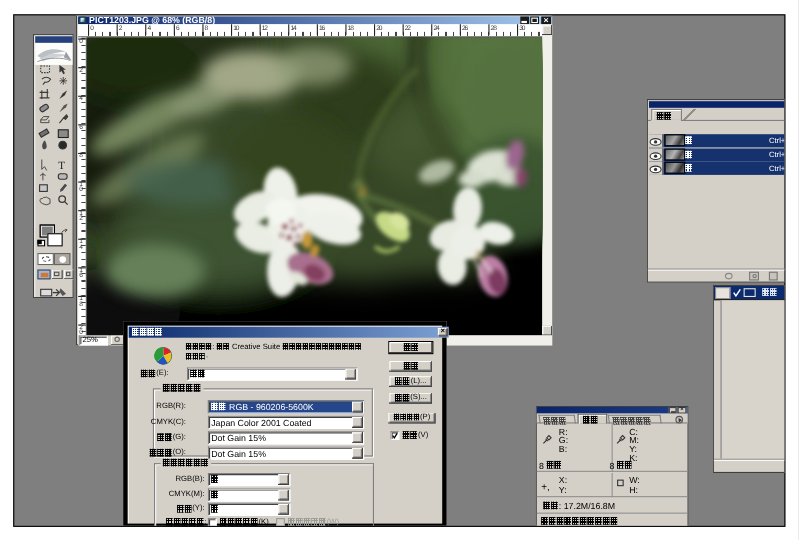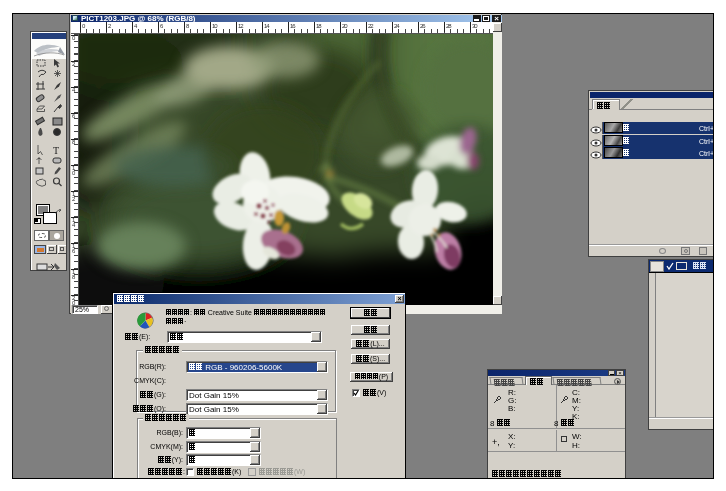--- a/index.html
+++ b/index.html
@@ -391,24 +391,27 @@
   <div class="ab t8" style="left:0px;top:60px;width:137px;height:22px;border-bottom:1px solid #909090">
     <div class="ab" style="left:68px;top:0px;width:1px;height:22px;background:#909090"></div>
     <div class="ab" style="left:4px;top:7px;font-size:9px">+,</div>
     <div class="ab" style="left:20px;top:2px">X:</div>
     <div class="ab" style="left:20px;top:11px">Y:</div>
     <div class="ab" style="left:73px;top:6px;width:6px;height:6px;border:1px solid #333"></div>
     <div class="ab" style="left:84px;top:2px">W:</div>
     <div class="ab" style="left:84px;top:11px">H:</div>
   </div>
 
+  <div class="ab t8" style="left:0px;top:82px;width:137px;height:15px;border-bottom:1px solid #909090">
+    <div class="ab" style="left:6px;top:4px"><span class="z zs"></span><span class="z zs"></span>: 17.2M/16.8M</div>
+  </div>
   <div class="ab" style="left:4px;top:100px"><span class="z zs"></span><span class="z zs"></span><span class="z zs"></span><span class="z zs"></span><span class="z zs"></span><span class="z zs"></span><span class="z zs"></span><span class="z zs"></span><span class="z zs"></span><span class="z zs"></span></div>
 </div>
 
-<div class="ab" id="dlg" style="left:99px;top:278px;width:294px;height:188px;background:#d4d0c8;border:1px solid #000000;box-shadow:inset 1px 1px 0 #fff">
+<div class="ab" id="dlg" style="left:99px;top:278px;width:294px;height:188px;background:#d4d0c8;border:4px solid #000000;box-shadow:inset 1px 1px 0 #fff">
 
   <div class="ab" style="left:1px;top:1px;width:291px;height:10px;background:linear-gradient(to right,#0b2a6b,#7da0d4)">
     <div class="ab" style="left:3px;top:1px;font-size:8px;line-height:8px;color:#fff"><span class="z zs"></span><span class="z zs"></span><span class="z zs"></span><span class="z zs"></span></div>
     <div class="ab btn" style="left:281px;top:1px;width:9px;height:8px;font-size:7px;line-height:7px;font-weight:bold">×</div>
   </div>
 
   <svg class="ab" style="left:24px;top:19px" width="17" height="17" viewBox="0 0 18 18">
     <circle cx="9" cy="9" r="8" fill="#fff" stroke="#555"></circle>
     <path d="M9,9 L9,1 A8,8 0 0 1 16,6 Z" fill="#d22"></path>
     <path d="M9,9 L16,6 A8,8 0 0 1 13,16 Z" fill="#e8c020"></path>
@@ -444,20 +447,26 @@
   <div class="ab grp" style="left:23px;top:57px;width:200px;height:62px"></div>
   <div class="ab" style="left:30px;top:53px;background:#d4d0c8;padding:0 2px;font-size:7px;line-height:8px"><span class="z zs"></span><span class="z zs"></span><span class="z zs"></span><span class="z zs"></span><span class="z zs"></span></div>
   <div class="ab t7" style="left:13px;top:70px;width:40px;text-align:right;font-size:7px">RGB(R):</div>
   <div class="ab fld" style="left:73px;top:68px;width:142px;height:12px;background:#26468c">
     <div class="ab" style="left:2px;top:1px;color:#fff;font-size:8px;line-height:9px;white-space:nowrap"><span class="z zs"></span><span class="z zs"></span> RGB - 960206-5600K</div>
     <div class="ab btn" style="left:130px;top:0px;width:10px;height:10px">
           <div class="dn ab" style="left:2px;top:3px"></div>
         </div>
   </div>
   <div class="ab t7" style="left:13px;top:84px;width:40px;text-align:right;font-size:7px">CMYK(C):</div>
+  <div class="ab fld" style="left:73px;top:82px;width:142px;height:12px">
+    <div class="ab t8" style="left:2px;top:1px;white-space:nowrap">Japan Color 2001 Coated</div>
+    <div class="ab btn" style="left:130px;top:0px;width:10px;height:10px">
+          <div class="dn ab" style="left:2px;top:3px"></div>
+        </div>
+  </div>
   <div class="ab" style="left:13px;top:98px;width:40px;text-align:right;font-size:7px;line-height:8px;white-space:nowrap"><span class="z zs"></span><span class="z zs"></span>(G):</div>
   <div class="ab fld" style="left:73px;top:96px;width:142px;height:12px">
     <div class="ab t8" style="left:2px;top:1px">Dot Gain 15%</div>
     <div class="ab btn" style="left:130px;top:0px;width:10px;height:10px">
           <div class="dn ab" style="left:2px;top:3px"></div>
         </div>
   </div>
   <div class="ab" style="left:8px;top:112px;width:45px;text-align:right;font-size:7px;line-height:8px;white-space:nowrap"><span class="z zs"></span><span class="z zs"></span><span class="z zs"></span>(O):</div>
   <div class="ab fld" style="left:73px;top:110px;width:142px;height:12px">
     <div class="ab t8" style="left:2px;top:1px">Dot Gain 15%</div>

